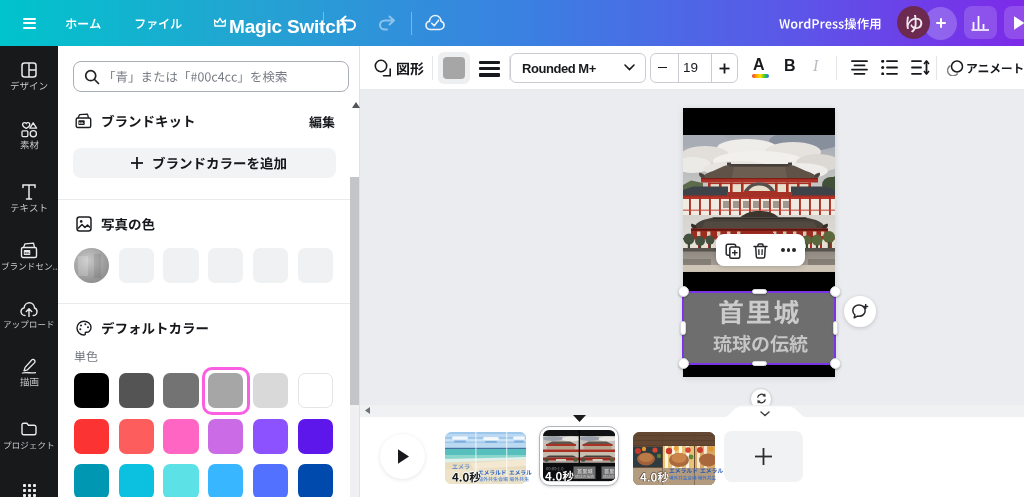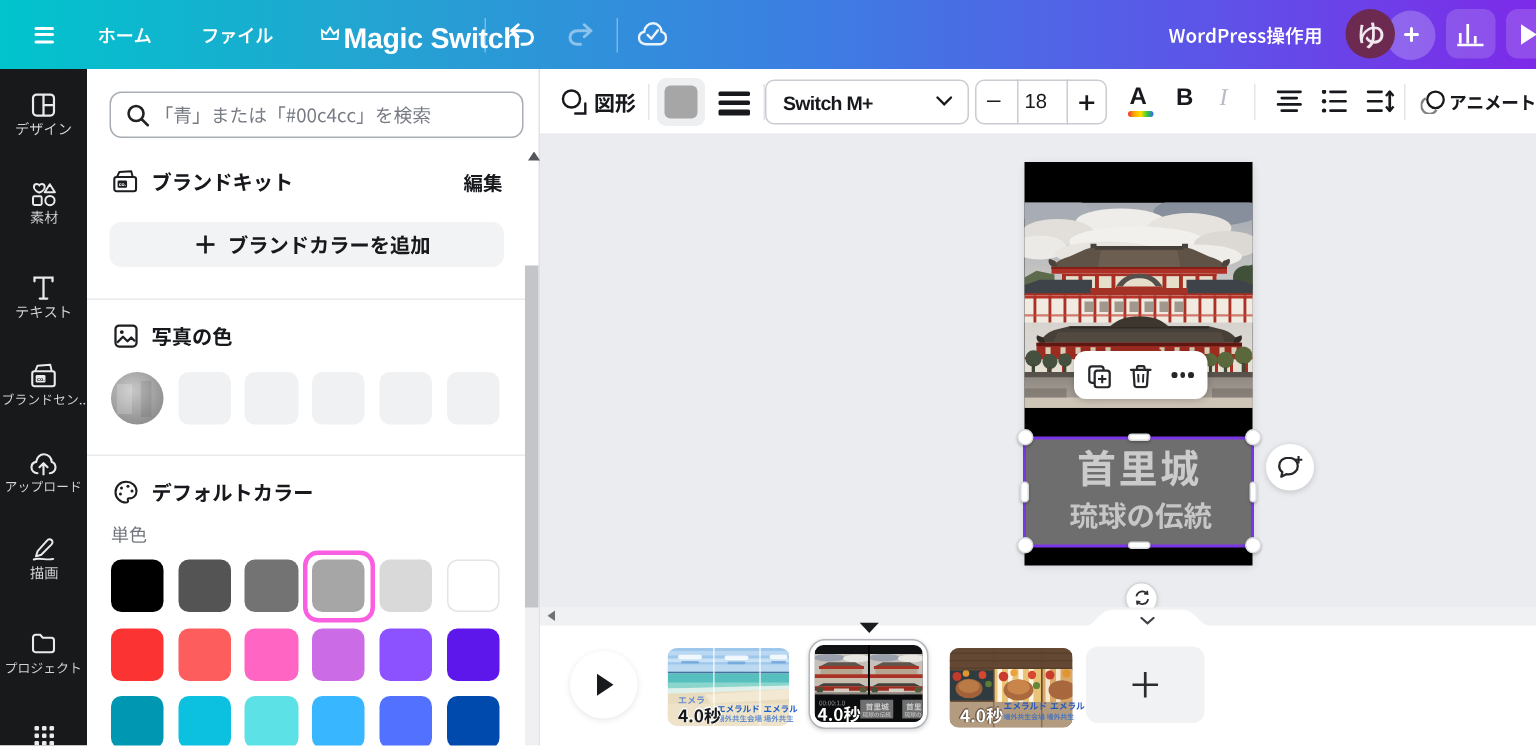--- a/index.html
+++ b/index.html
@@ -249,29 +249,29 @@
     </g>
   </svg>
 <div class="abs" style="left:432px;top:56px;width:1px;height:24px;background:#e3e5e8"></div>
 <div class="abs" style="left:438px;top:52px;width:32px;height:32px;border-radius:6px;background:#edeff1"></div>
 <div class="abs" style="left:443px;top:57px;width:22px;height:22px;border-radius:4px;background:#a6a6a6"></div>
 <div class="abs" style="left:479px;top:60.7px;width:21px;height:3.3px;background:#17191c;border-radius:1px"></div>
 <div class="abs" style="left:479px;top:67px;width:21px;height:3.3px;background:#17191c;border-radius:1px"></div>
 <div class="abs" style="left:479px;top:73.3px;width:21px;height:3.3px;background:#17191c;border-radius:1px"></div>
 <div class="abs" style="left:509px;top:56px;width:1px;height:24px;background:#e3e5e8"></div>
 <div class="abs" style="left:510px;top:53px;width:136px;height:30px;border:1px solid #caccd1;border-radius:6px;background:#fff"></div>
-<div class="abs" style="left:522px;top:61px;font-size:13px;font-weight:bold;color:#17191c;letter-spacing:-0.45px">Switch M+</div>
+<div class="abs" style="left:522px;top:61px;font-size:13px;font-weight:bold;color:#17191c;letter-spacing:-0.45px">Rounded M+</div>
 <svg class="abs" style="left:624px;top:64px" width="11" height="7" viewBox="0 0 11 7">
     <path d="M1 1 L5.5 5.5 L10 1" fill="none" stroke="#17191c" stroke-width="1.6" stroke-linecap="round"></path>
   </svg>
 <div class="abs" style="left:650px;top:53px;width:88px;height:30px;border:1px solid #caccd1;border-radius:6px;background:#fff"></div>
 <div class="abs" style="left:677.5px;top:53px;width:1px;height:30px;background:#caccd1"></div>
 <div class="abs" style="left:710.5px;top:53px;width:1px;height:30px;background:#caccd1"></div>
 <div class="abs" style="left:658px;top:66.5px;width:9px;height:1.8px;background:#17191c"></div>
-<div class="abs" style="left:683px;top:60px;font-size:13.5px;color:#17191c">18</div>
+<div class="abs" style="left:683px;top:60px;font-size:13.5px;color:#17191c">19</div>
 <svg class="abs" style="left:719px;top:62.5px" width="11" height="11" viewBox="0 0 11 11">
     <line x1="5.5" y1="0.5" x2="5.5" y2="10.5" stroke="#17191c" stroke-width="1.8"></line>
     <line x1="0.5" y1="5.5" x2="10.5" y2="5.5" stroke="#17191c" stroke-width="1.8"></line>
   </svg>
 <div class="abs" style="left:753px;top:56px;font-size:16px;font-weight:bold;color:#17191c">A</div>
 <div class="abs" style="left:752px;top:74px;width:17px;height:3.5px;border-radius:2px;background:linear-gradient(to right,#e33,#fa0,#ffe100,#3c3,#36f)"></div>
 <div class="abs" style="left:784px;top:57px;font-size:16px;font-weight:bold;color:#17191c">B</div>
 <div class="abs" style="left:813px;top:57px;font-size:16px;font-style:italic;font-family:'Liberation Serif',serif;color:#b9bdc3">I</div>
 <div class="abs" style="left:836px;top:56px;width:1px;height:24px;background:#e3e5e8"></div>
 <svg class="abs" style="left:851px;top:60px" width="17" height="15" viewBox="0 0 17 15">

